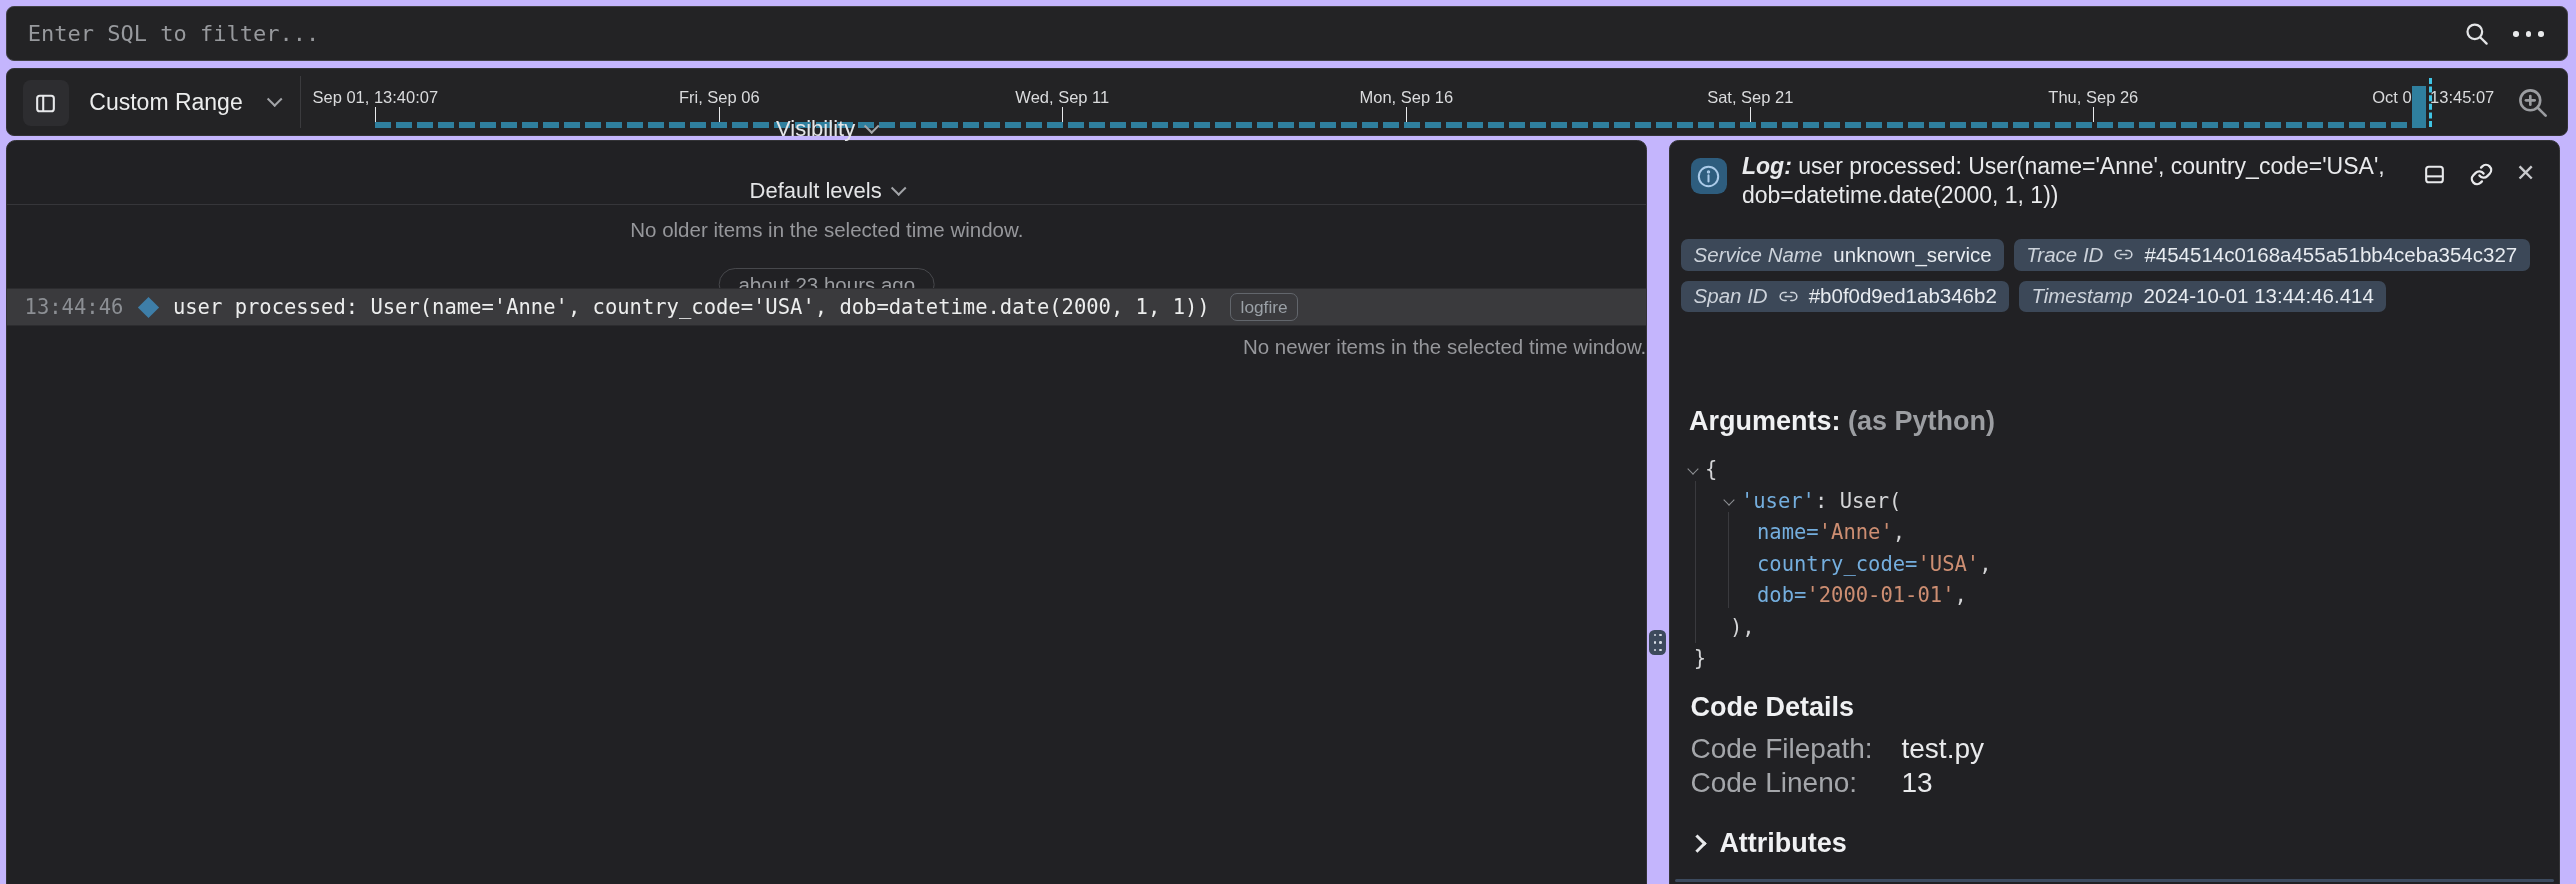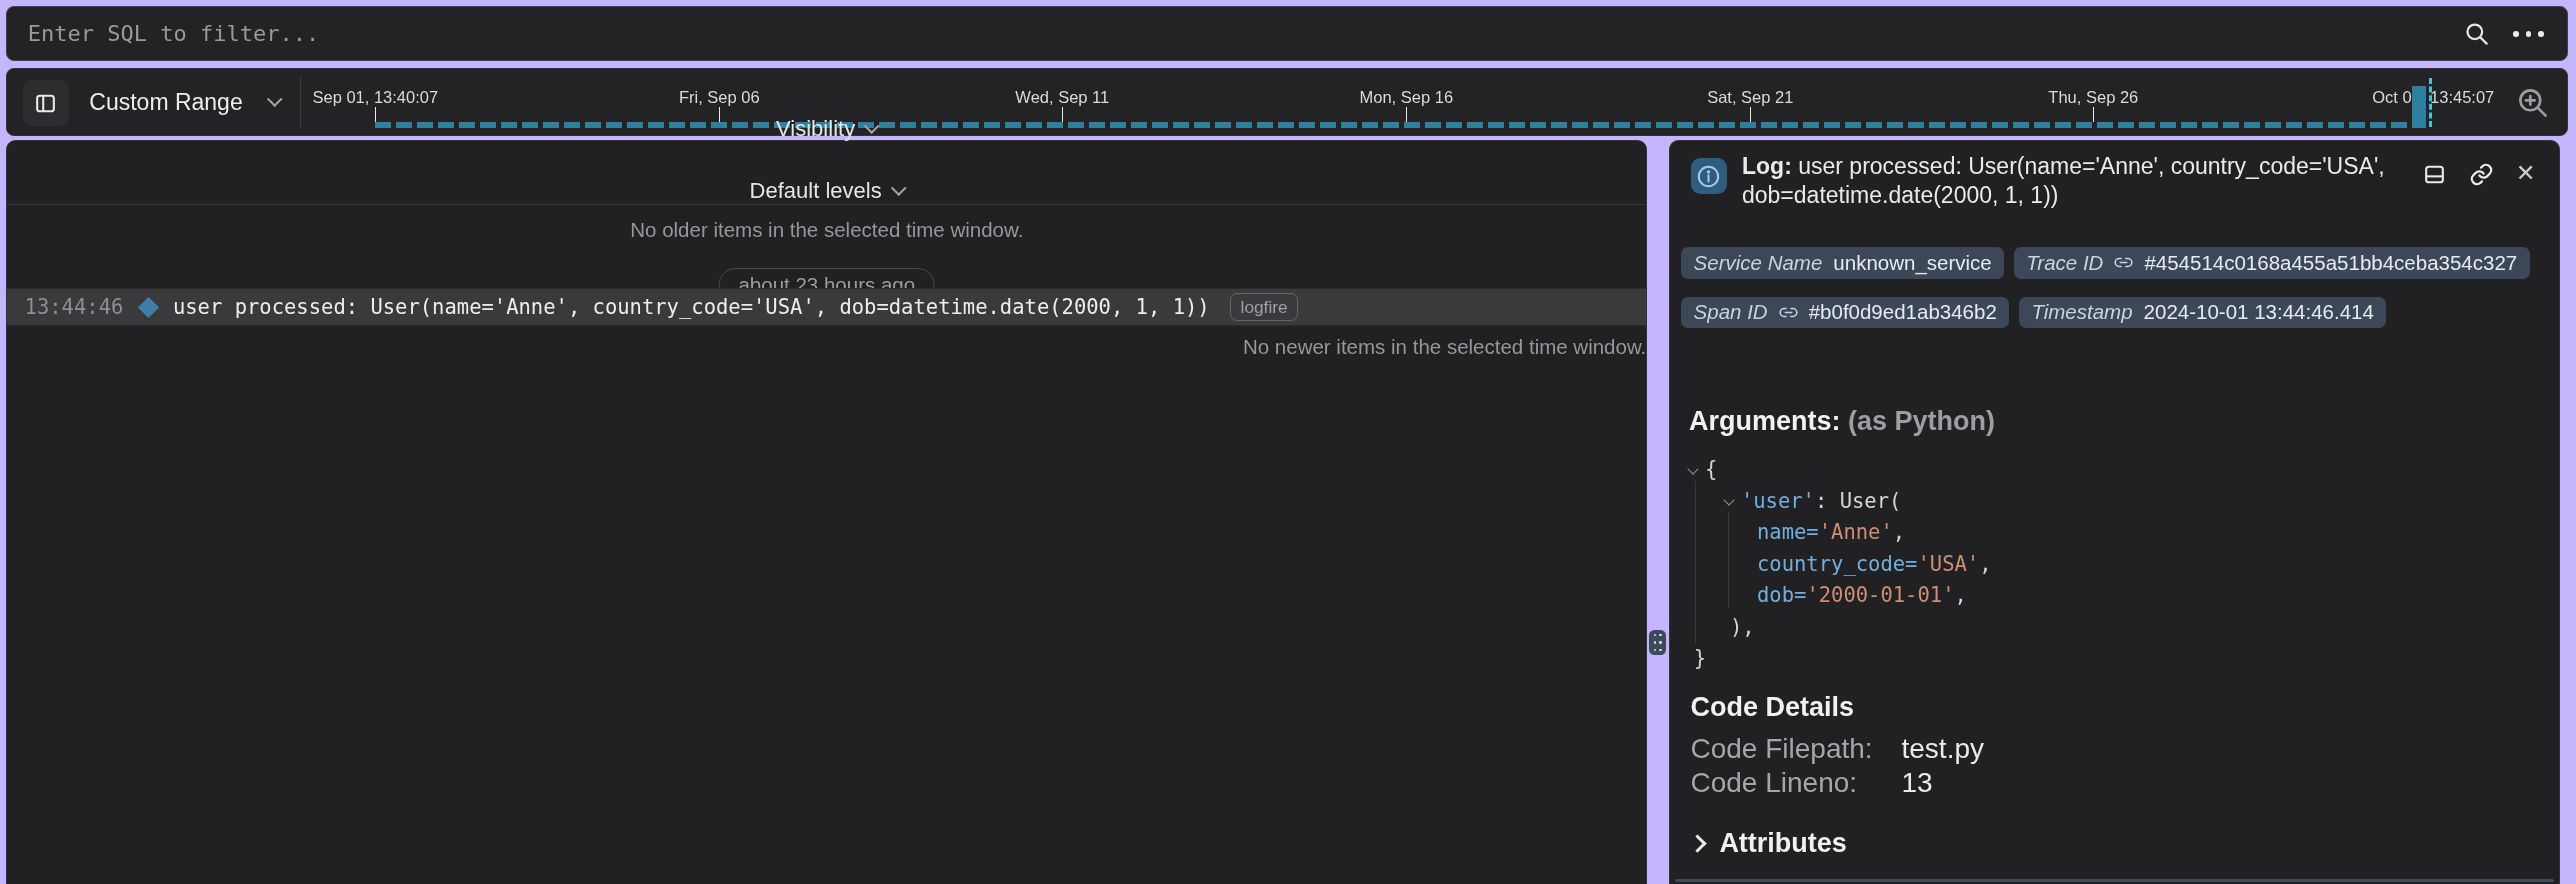--- a/index.html
+++ b/index.html
@@ -64,26 +64,26 @@
   
   .resize-handle{position:absolute;left:1649px;top:630px;width:17.3px;height:25px;background:#3d4a5c;
       border-radius:5.5px;display:flex;flex-wrap:wrap;align-items:center;justify-content:center;
       gap:3.1px;padding:3.1px 3.9px;box-sizing:border-box;cursor:col-resize;}
   .resize-handle i{width:2.4px;height:2.4px;border-radius:50%;background:#d7dde5;display:block;}
 
   
   .dp-info{position:absolute;left:20.5px;top:17.3px;width:36px;height:36px;border-radius:9.4px;
       background:#2e5d7e;display:flex;align-items:center;justify-content:center;}
   .dp-title{position:absolute;left:72px;top:11px;width:709px;font-size:23px;line-height:29px;color:#e9eaec;}
-  .dp-title b{font-weight:bold;}
+  .dp-title b{font-weight:bold;font-style:italic;}
   .dp-actions{position:absolute;right:23.6px;top:20.5px;display:flex;gap:22px;align-items:center;}
   .dp-actions .act{cursor:pointer;display:flex;align-items:center;}
   .dp-close{font-size:23.6px;color:#c9cacd;line-height:23.6px;}
   .dp-badges{position:absolute;left:11px;top:98px;display:flex;flex-direction:column;gap:10.2px;}
-  .badge-row{display:flex;gap:9.4px;margin-top:8px;}
+  .badge-row{display:flex;gap:9.4px;}
   .pill{display:flex;align-items:center;gap:11px;background:#3c4858;border-radius:7px;height:31.5px;
       padding:0 12.6px;font-size:20.5px;white-space:nowrap;}
   .pill .lbl{font-style:italic;color:#ccd2da;}
   .pill .val{color:#e7ebf0;}
   .dp-tabs{position:absolute;left:0;right:0;top:198px;height:39px;background:#28282b;
       border-bottom:1.6px solid #3d3d41;display:flex;padding-left:9.4px;box-sizing:content-box;}
   .tab{display:flex;align-items:center;padding:0 12.6px;font-size:20.5px;color:#b3b5b9;position:relative;cursor:pointer;}
   .tab.active{color:#e7e8ea;}
   .tab.active::after{content:'';position:absolute;left:0;right:0;bottom:-1.6px;height:2.4px;background:#5c7695;}
   .dp-args-h{position:absolute;left:19px;top:265px;font-size:27px;font-weight:bold;color:#f0f1f3;}

